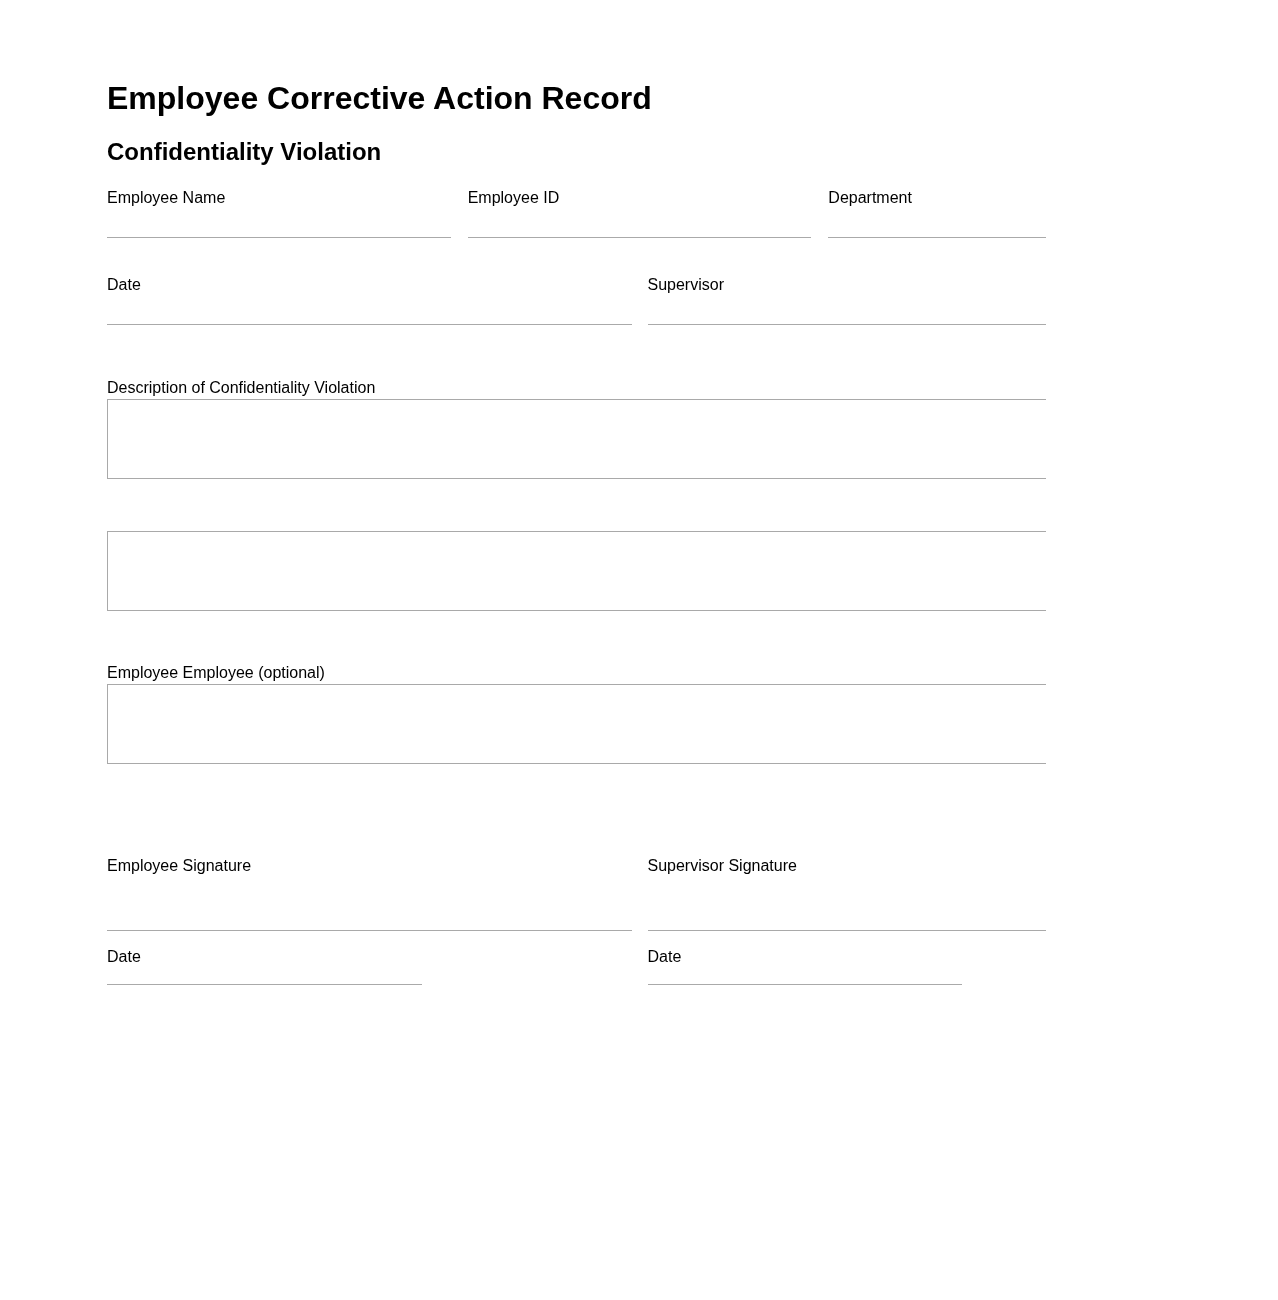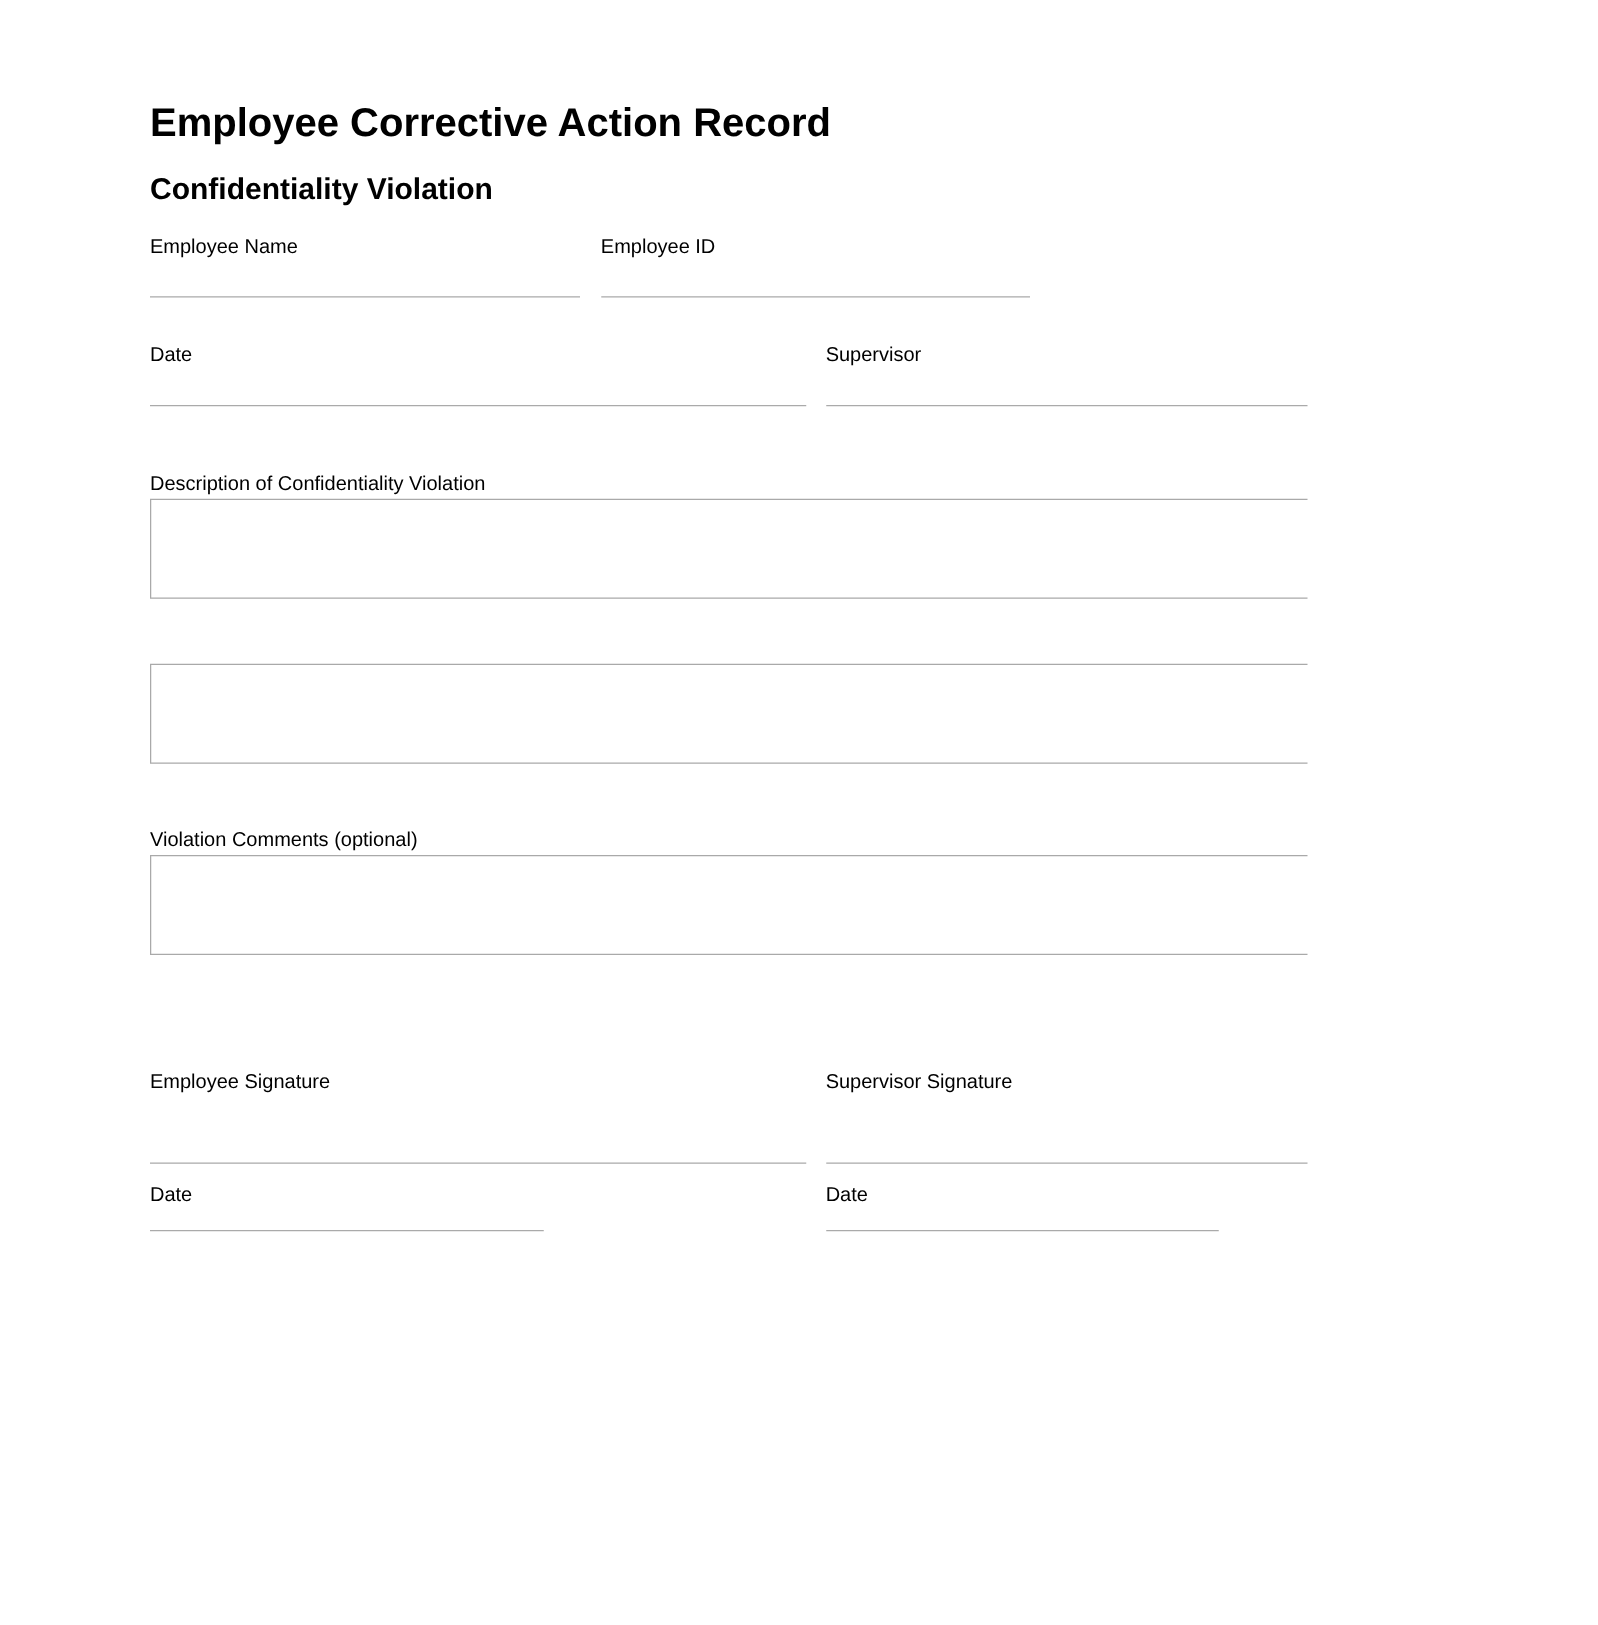--- a/index.html
+++ b/index.html
@@ -8,21 +8,20 @@
     padding: 0;
     background: #ffffff;
     font-family: "Liberation Sans", sans-serif;
     color: #000000;
   }
   .page {
     width: 1046px;
     height: 1300px;
     background: #ffffff;
     overflow: hidden;
-    padding-left: 13px;
   }
   .container {
     width: 1065px;
     margin-left: 107px;
     padding-top: 80px;
   }
   h1.title {
     font-size: 32px;
     font-weight: bold;
     line-height: 37px;
@@ -100,20 +99,24 @@
 
     <div class="row cols-3">
       <div class="field">
         <label class="field-label">Employee Name</label>
         <input type="text" class="line-input" value="" style="">
       </div>
       <div class="field">
         <label class="field-label">Employee ID</label>
         <input type="text" class="line-input" value="" style="">
       </div>
+      <div class="field">
+        <label class="field-label">Department</label>
+        <input type="text" class="line-input" value="" style="">
+      </div>
     </div>
 
     <div class="row cols-2 row-b">
       <div class="field">
         <label class="field-label">Date</label>
         <input type="text" class="line-input" value="" style="">
       </div>
       <div class="field">
         <label class="field-label">Supervisor</label>
         <input type="text" class="line-input" value="" style="">
@@ -124,21 +127,21 @@
       <label class="field-label">Description of Confidentiality Violation</label>
       <textarea class="box-input" style=""></textarea>
     </div>
 
 
     <div class="section">
       <textarea class="box-input" style=""></textarea>
     </div>
 
     <div class="section">
-      <label class="field-label">Violation Comments (optional)</label>
+      <label class="field-label">Employee Employee (optional)</label>
       <textarea class="box-input" style=""></textarea>
     </div>
 
     <div class="row cols-2 signature-grid">
       <div class="sig-block">
         <label class="field-label">Employee Signature</label>
         <div class="sig-space"></div>
         <label class="field-label sig-date-label">Date</label>
         <input type="text" class="line-input date-input" value="" style="">
       </div>

